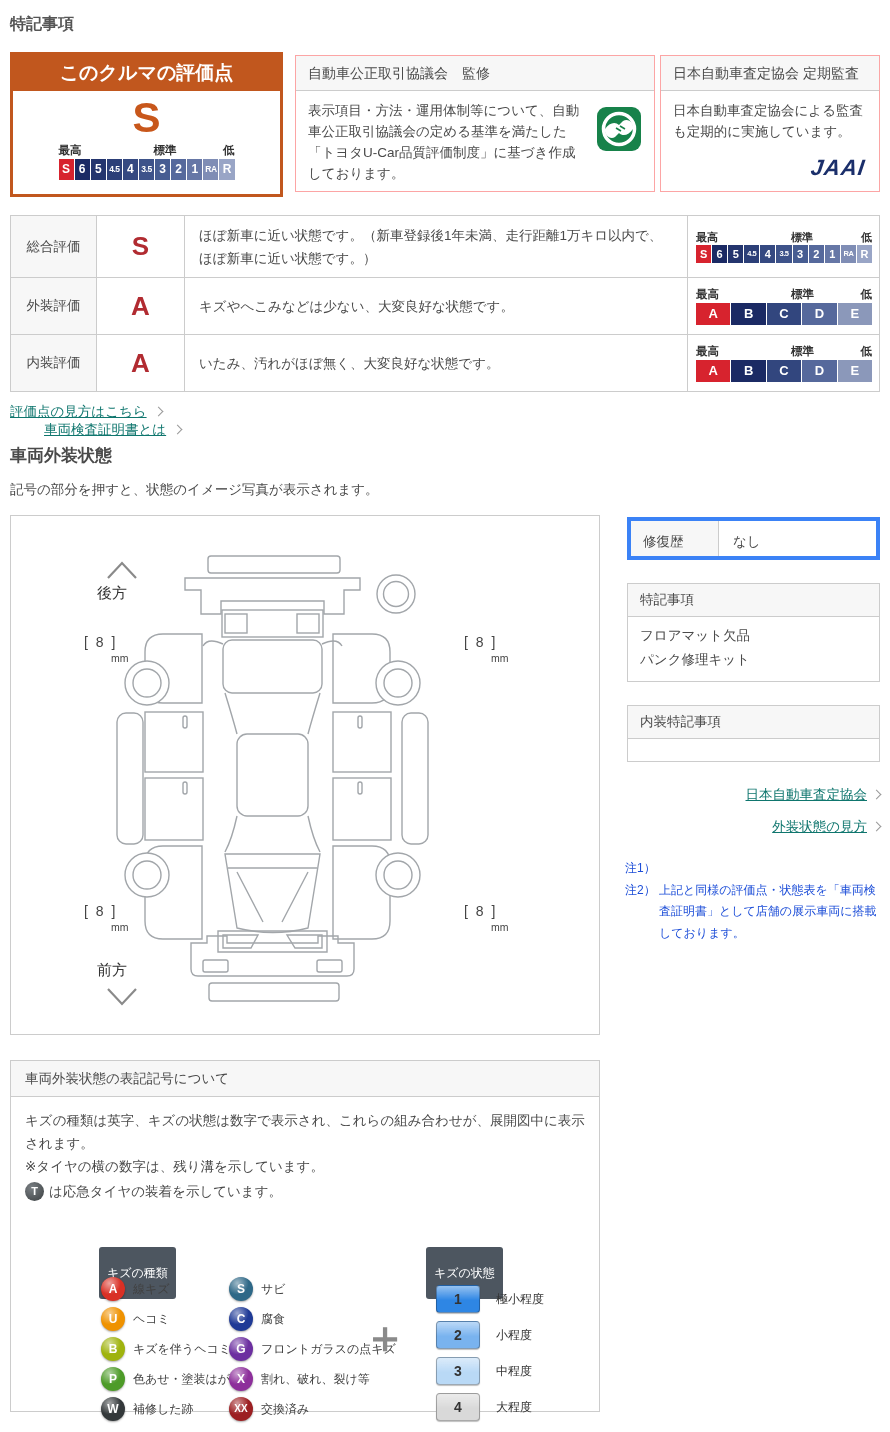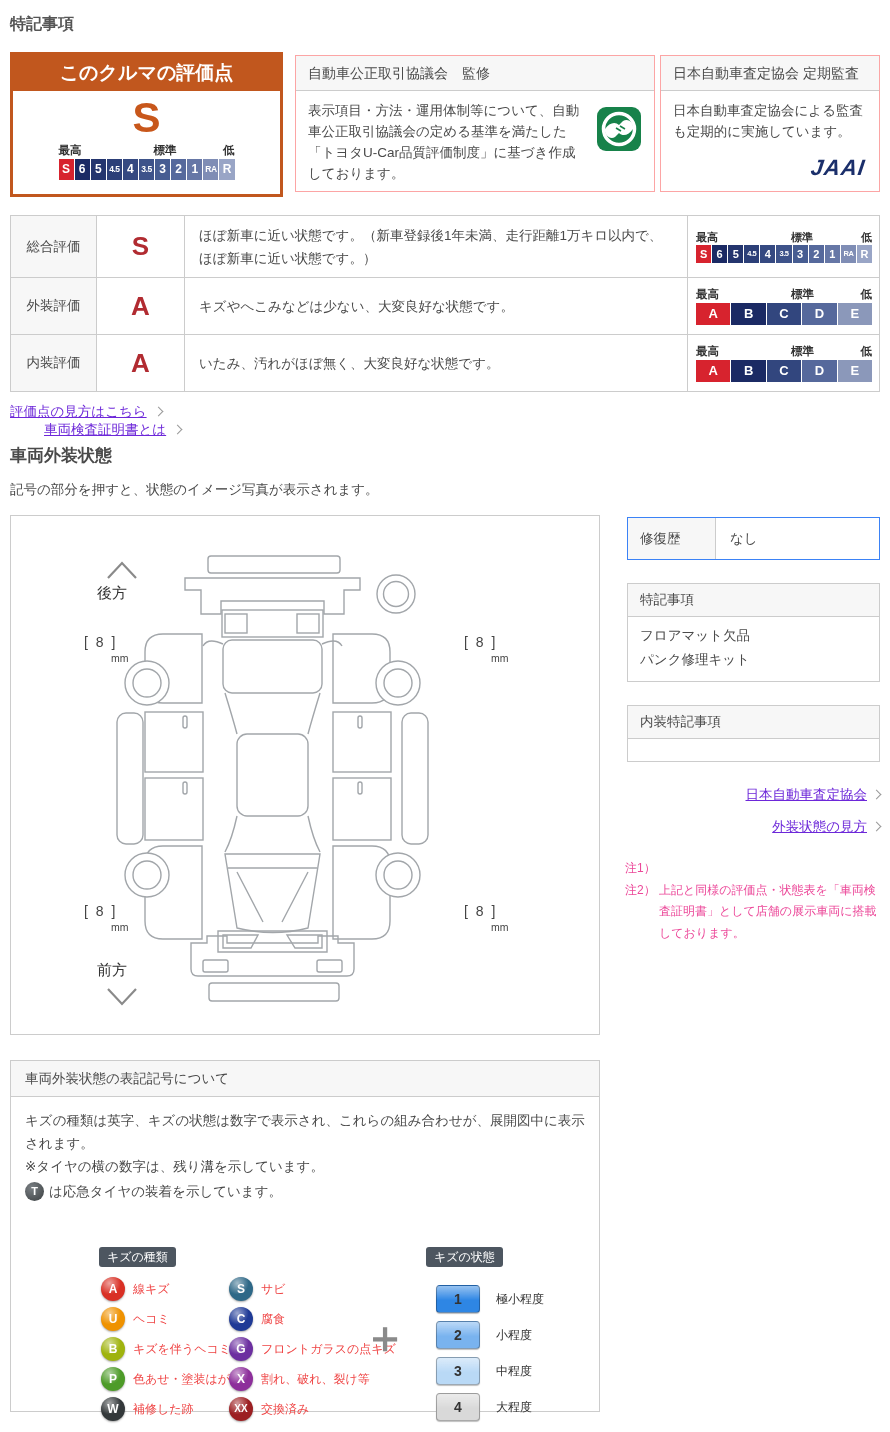--- a/index.html
+++ b/index.html
@@ -44,72 +44,72 @@
   .eval-table td { border:1px solid #ccc; vertical-align:middle; }
   .eval-table .c-lbl { width:86px; background:#f7f7f7; text-align:center; font-size:13.5px; color:#4a4a4a; }
   .eval-table .c-grd { width:88px; text-align:center; font-size:26px; font-weight:bold; color:#b12b31; }
   .eval-table .c-dsc { padding:6px 14px; font-size:13.5px; line-height:23px; color:#4a4a4a; }
   .eval-table .c-scl { width:192px; padding:5px 8px 7px; }
   .eval-table .r1 td { height:62px; }
   .eval-table .r2 td, .eval-table .r3 td { height:57px; }
 
   
   .links-row { position:absolute; left:10px; top:403px; font-size:13.5px; }
-  .tlink { display:inline-block; margin-right:36px; color:#6d28d9; text-decoration:underline; cursor:pointer; }
+  .tlink { display:inline-block; margin-right:36px; color:#0f766e; text-decoration:underline; cursor:pointer; }
   .chev { display:inline-block; width:7px; height:7px; border-top:1.6px solid #999; border-right:1.6px solid #999; transform:rotate(45deg); margin-left:6px; vertical-align:1px; }
 
   .sec-h { position:absolute; left:10px; top:444px; font-size:17px; font-weight:bold; color:#4a4a4a; }
   .sec-sub { position:absolute; left:10px; top:481px; font-size:13.5px; color:#4a4a4a; }
 
   
   .diagram-panel { position:absolute; left:10px; top:515px; width:590px; height:520px; border:1px solid #ccc; background:#fff; }
   .svg-dir { font-size:15px; fill:#333; }
   .svg-brk { font-size:14px; fill:#444; letter-spacing:2px; }
   .svg-mm  { font-size:10.5px; fill:#444; }
 
   
-  .repair-tbl { position:absolute; left:627px; top:517px; width:253px; height:43px; border:1px solid #3b82f6; display:flex; }
+  .repair-tbl { position:absolute; left:627px; top:517px; width:253px; height:43px; border:4px solid #3b82f6; display:flex; }
   .repair-lbl { width:88px; background:#f7f7f7; border-right:1px solid #ccc; line-height:41px; padding-left:12px; font-size:13.5px; }
   .repair-val { line-height:41px; padding-left:14px; font-size:13.5px; }
 
   .side-box { position:absolute; left:627px; width:253px; border:1px solid #ccc; background:#fff; }
   .side-box .box-hd { height:33px; line-height:32px; font-size:13.5px; }
   .special-box { top:583px; }
   .special-box .box-bd { padding:8px 12px; line-height:24px;font-family:Liberation Mono, monospace; }
   .interior-box { top:705px; }
   .interior-box .box-bd { height:22px; padding:2px 12px; }
 
   .side-links { position:absolute; left:627px; top:786px; width:253px; text-align:right; font-size:13.5px; }
   .side-links .tlink { margin:0 0 14px 0; display:inline-block; }
 
-  .notes { position:absolute; left:625px; top:858px; width:258px; font-size:12px; line-height:21.5px; color:#ec4899; }
+  .notes { position:absolute; left:625px; top:858px; width:258px; font-size:12px; line-height:21.5px; color:#1d4ed8; }
   .note { display:flex; }
   .note-lbl { width:34px; flex:none; }
   .note-bd { flex:1; }
 
   
   .legend-box { position:absolute; left:10px; top:1060px; width:590px; height:352px; border:1px solid #ccc; background:#fff; }
   .legend-box .box-hd { height:36px; line-height:35px; padding:0 14px; font-size:13.5px; }
   .legend-bd { position:relative; padding:12px 14px 0; font-size:13.5px; line-height:23px; color:#4a4a4a; height:315px; }
   .t-line { display:flex; align-items:center; margin-top:2px; }
   .t-icon { width:19px; height:19px; border-radius:50%; background:radial-gradient(circle at 35% 30%, #7a8084, #3a3e40); color:#fff; font-size:11px; font-weight:bold; text-align:center; line-height:19px; margin-right:5px; flex:none; }
 
-  .lg-badge { position:absolute; display:inline-block; background:#4d5660; color:#fff; font-size:12px; line-height:20px; padding:0 8px; border-radius:3px; }
+  .lg-badge { position:absolute; display:inline-block; background:#4d5660; color:#fff; font-size:12px; line-height:20px; padding:16px 8px; border-radius:3px; }
   .badge-kind { left:88px; top:150px; }
   .badge-state { left:415px; top:150px; }
 
   .kind-col { position:absolute; top:180px; }
   .kind-col1 { left:90px; }
   .kind-col2 { left:218px; }
   .kind-item { display:flex; align-items:center; height:24px; margin-bottom:6px; }
   .kcirc { position:relative; width:24px; height:24px; border-radius:50%; color:#fff; font-weight:bold; font-size:12px; text-align:center; line-height:24px; margin-right:8px; flex:none; box-shadow:0 1px 2px rgba(0,0,0,.35); }
   .kcirc::after { content:""; position:absolute; inset:0; border-radius:50%; background:radial-gradient(circle at 35% 26%, rgba(255,255,255,.55), rgba(255,255,255,0) 48%); }
   .kcirc span { position:relative; z-index:1; }
   .kcirc.xx { font-size:10px; }
-  .kind-item .klab { font-size:12px; color:#ef4444; white-space:nowrap; }
+  .kind-item .klab { font-size:12px; color:#404040; white-space:nowrap; }
 
   .plus-sign { position:absolute; left:352px; top:218px; font-size:44px; font-weight:bold; color:#8a8a8a; line-height:44px; }
 
   .state-col { position:absolute; left:425px; top:188px; }
   .state-item { display:flex; align-items:center; margin-bottom:8px; }
   .schip { width:44px; height:28px; border-radius:4px; border:1px solid rgba(0,0,0,.28); color:#333; font-weight:bold; font-size:14px; text-align:center; line-height:26px; margin-right:16px; background-image:linear-gradient(rgba(255,255,255,.5), rgba(255,255,255,0) 55%); box-shadow:0 1px 1px rgba(0,0,0,.25); flex:none; }
   .state-item .slab { font-size:12px; color:#333; white-space:nowrap; }
 </style>
 </head>
 <body>

